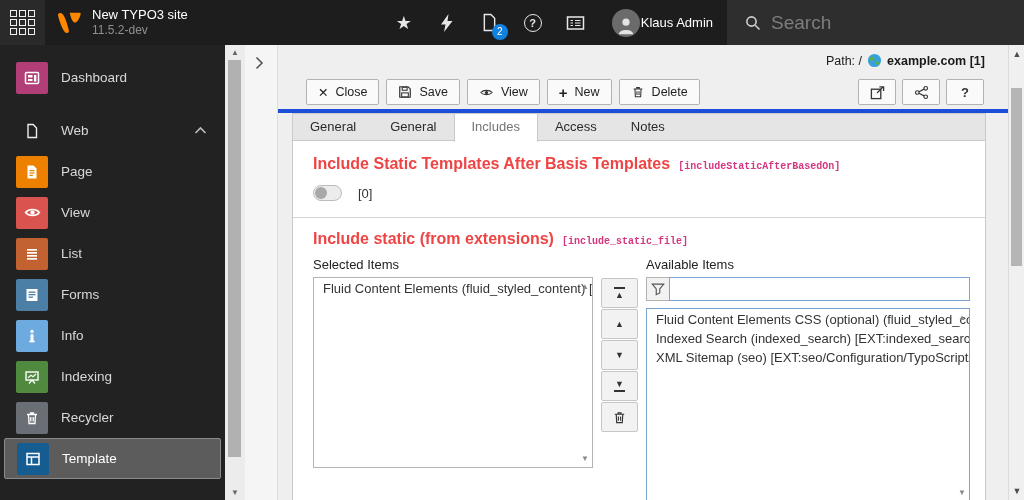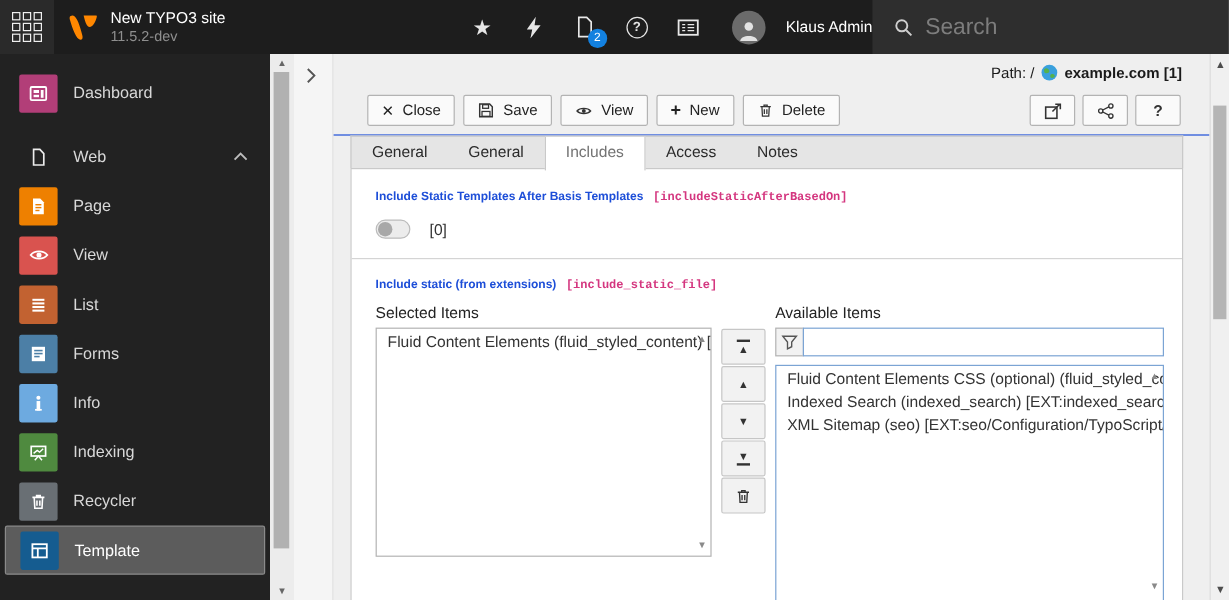--- a/index.html
+++ b/index.html
@@ -13,21 +13,21 @@
   .grid9 span { border:1.5px solid #f0f0f0; }
   .logo { margin-left:10px; display:flex; align-items:center; }
   .site-info { margin-left:9px; line-height:1.25; }
   .site-title { color:#ffffff; font-size:13px; }
   .site-version { color:#8f8f8f; font-size:12px; }
   .topbar-icons { margin-left:auto; display:flex; align-items:center; gap:19px; }
   .tb-icon { width:24px; height:28px; display:flex; align-items:center; justify-content:center; color:#e6e6e6; cursor:pointer; position:relative; }
   .star-glyph { font-size:18px; color:#e6e6e6; }
   .badge { position:absolute; right:-6px; bottom:-3px; background:#1381e0; color:#fff; font-size:10px; width:16px; height:16px; border-radius:50%; display:flex; align-items:center; justify-content:center; }
   .help-circle { width:18px; height:18px; border:1.6px solid #e6e6e6; border-radius:50%; display:flex; align-items:center; justify-content:center; font-size:11px; font-weight:bold; color:#e6e6e6; }
-  .userbox { display:flex; align-items:center; gap:17px; margin-left:24px; cursor:pointer;justify-content:center; }
+  .userbox { display:flex; align-items:center; gap:1px; margin-left:24px; margin-right:14px; cursor:pointer;justify-content:center; }
   .avatar { width:28px; height:28px; border-radius:50%; background:#6b6b6b; display:flex; align-items:flex-end; justify-content:center; overflow:hidden; }
   .user-name { color:#ffffff; font-size:13px; }
   .searchbox { width:297px; height:45px; background:#2e2e2e; display:flex; align-items:center; padding-left:18px; gap:10px; }
   .searchbox input { background:transparent; border:none; outline:none; color:#cfcfcf; font-size:19px; width:200px; font-family:"Liberation Sans",sans-serif; }
   .searchbox input::placeholder { color:#7d7d7d; }
 
   
   .sidebar { position:absolute; left:0; top:45px; width:225px; height:455px; background:#222222; padding-top:12px; overflow:hidden; }
   .mod-item { height:41px; display:flex; align-items:center; padding-left:16px; cursor:pointer; color:#d8d8d8; }
   .mod-item .sq { width:32px; height:32px; border-radius:2px; margin-right:13px; display:flex; align-items:center; justify-content:center; flex:none; }
@@ -40,37 +40,37 @@
   .modscroll { position:absolute; left:225px; top:45px; width:20px; height:455px; background:#ececec; }
   .modscroll .thumb { position:absolute; left:3px; top:15px; width:13px; height:397px; background:#b1b1b1; }
   .scroll-arrow { position:absolute; left:0; width:20px; text-align:center; font-size:8px; color:#666; }
 
   
   .pagetree { position:absolute; left:245px; top:45px; width:33px; height:455px; background:#f5f5f5; border-right:1px solid #ddd; }
   .pagetree .expander { position:absolute; left:10px; top:11px; cursor:pointer; }
 
   
   .main { position:absolute; left:278px; top:45px; width:730px; height:455px; background:#efefef; }
-  .docheader { position:absolute; left:0; top:0; width:730px; height:68px; border-bottom:1px solid #1d4ed8; }
+  .docheader { position:absolute; left:0; top:0; width:730px; height:68px; border-bottom:4px solid #1d4ed8; }
   .path-row { position:absolute; top:8px; right:23px; display:flex; align-items:center; gap:5px; font-size:12.5px; color:#1a1a1a; }
   .path-site { font-weight:bold; }
   .btn-row { position:absolute; top:34px; left:28px; display:flex; gap:7px; }
   .btn { height:26px; background:#fafafa; border:1px solid #b3b3b3; border-radius:2px; display:flex; align-items:center; gap:7px; padding:0 11px; font-size:12.5px; color:#222; cursor:pointer; }
   .btn .bi { display:flex; align-items:center; }
   .icon-btn-row { position:absolute; top:34px; right:24px; display:flex; gap:6px; }
   .icon-btn { width:38px; height:26px; background:#fafafa; border:1px solid #b3b3b3; border-radius:2px; display:flex; align-items:center; justify-content:center; cursor:pointer; font-weight:bold; color:#333; font-size:13px; }
 
   .tabstrip { position:absolute; left:14px; top:68px; width:694px; height:27px; background:#e5e5e5; border:1px solid #c9c9c9; border-bottom:none; display:flex; }
   .tab { padding:0 17px; line-height:26px; font-size:13px; color:#2a2a2a; cursor:pointer; }
   .tab.active { background:#ffffff; color:#737373; border-left:1px solid #c9c9c9; border-right:1px solid #c9c9c9; height:28px; position:relative; z-index:3; }
 
   .panel { position:absolute; left:14px; top:95px; width:694px; height:382px; background:#ffffff; border:1px solid #c9c9c9; z-index:1; }
   .sectionA { padding:14px 20px 16px; border-bottom:1px solid #d4d4d4; }
   .sectionB { padding:12px 20px 16px; }
-  .fieldlabel { font-size:10px; font-weight:bold; color:#1d4ed8; }
+  .fieldlabel { font-size:16px; font-weight:bold; color:#ef4444; }
   .codetag { font-family:"Liberation Mono", monospace; font-size:10px; color:#d4367f; font-weight:bold; margin-left:8px; }
   .toggle-row { margin-top:12px; display:flex; align-items:center; gap:16px; }
   .toggle { width:29px; height:16px; border:1px solid #bbb; border-radius:9px; background:#ececec; position:relative; cursor:pointer; }
   .toggle .knob { position:absolute; left:1px; top:1px; width:12px; height:12px; border-radius:50%; background:#a8a8a8; }
   .toggle-val { font-size:13px; color:#333; }
 
   .selgrid { margin-top:9px; display:grid; grid-template-columns:280px 37px 324px; column-gap:8px; }
   .collabel { font-size:13px; color:#222; margin-bottom:5px; }
   .listbox { position:relative; background:#fff; border:1px solid #b3b3b3; overflow:hidden; }
   .listbox.blue { border-color:#7ba4d4; }

